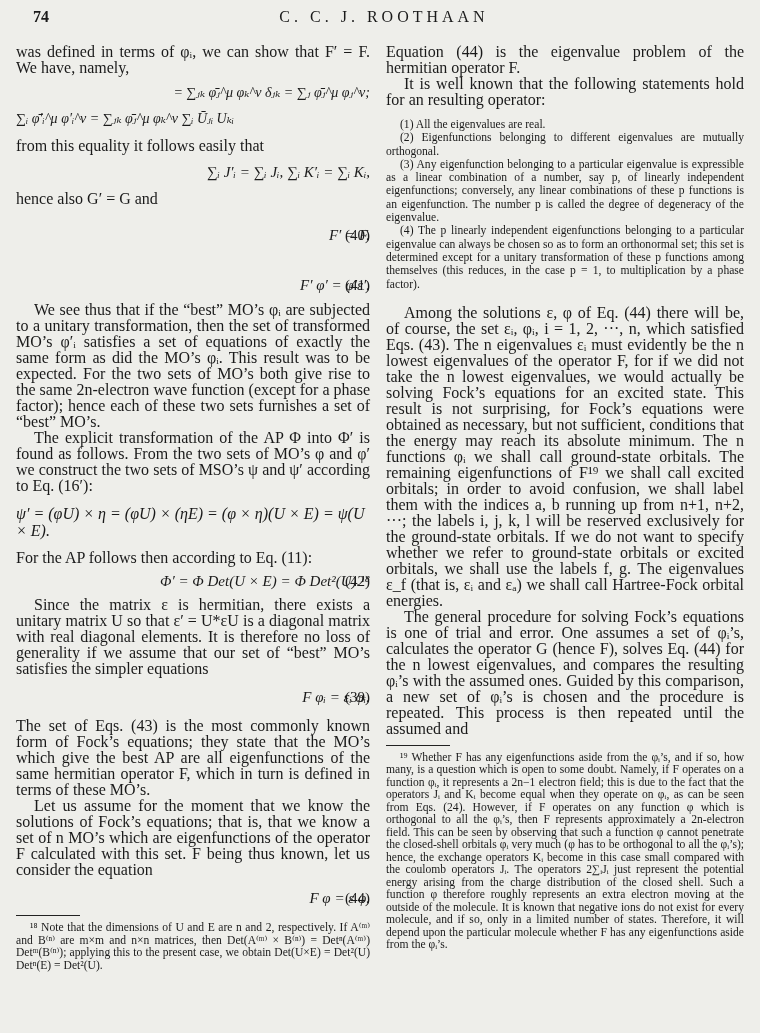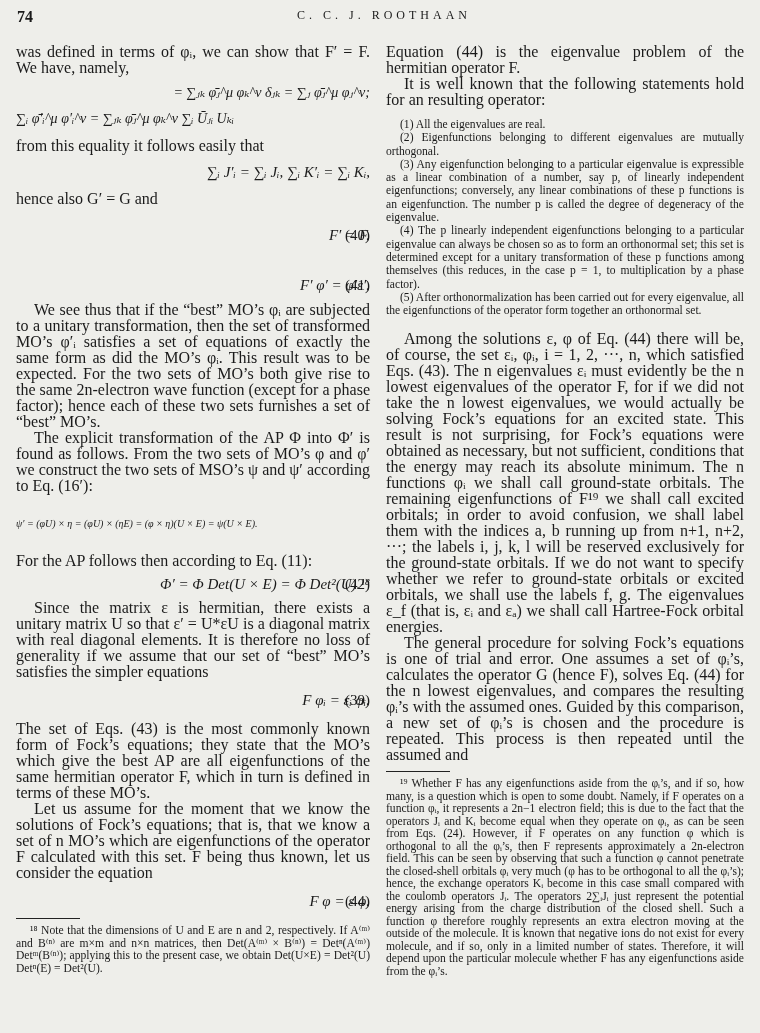--- a/index.html
+++ b/index.html
@@ -4,22 +4,22 @@
 <style>
   html, body { margin:0; padding:0; }
   body {
     width:760px; height:1033px; overflow:hidden;
     background:#eeeeea;
     font-family:"Liberation Serif","DejaVu Serif",serif;
     color:#1a1a1a;
     position:relative;
   }
   .header { position:absolute; top:8px; left:16px; right:16px; height:24px; }
-  .page-num { position:absolute; left:1px; top:0; font-size:16px; font-weight:bold; }
-  .running-head { position:absolute; left:8px; right:0; top:0; text-align:center; font-size:12px; letter-spacing:4px; }
+  .page-num { position:absolute; left:17px; top:0; font-size:16px; font-weight:bold; }
+  .running-head { position:absolute; left:8px; right:0; top:0; text-align:center; font-size:16px; letter-spacing:4px; }
   .col { position:absolute; top:44px; }
   .col-left { left:16px; width:354px; }
   .col-right { left:386px; width:358px; }
   p { margin:0; font-size:16px; line-height:16px; text-align:justify; }
   p.indent { text-indent:18px; }
   .eq { font-size:15px; line-height:17px; position:relative; font-style:italic; margin:20px 0; }
   .eq .eq-body { display:block; text-align:right; }
   .eq .eq-num { position:absolute; right:0; top:0; font-style:normal; }
   .eq.left .eq-body { text-align:left; }
   .sum-eq { font-size:14px; line-height:26px; font-style:italic; margin:4px 0 6px 0; }
@@ -53,21 +53,21 @@
     <span class="eq-body">F′ = F.</span>
     <span class="eq-num">(40)</span>
   </div>
   <div class="gap-s"></div>
   <div class="eq" style="margin:8px 0;">
     <span class="eq-body">F′ φ′ = φ′ε′.</span>
     <span class="eq-num">(41)</span>
   </div>
   <p class="indent">We see thus that if the “best” MO’s φᵢ are subjected to a unitary transformation, then the set of transformed MO’s φ′ᵢ satisfies a set of equations of exactly the same form as did the MO’s φᵢ. This result was to be expected. For the two sets of MO’s both give rise to the same 2n-electron wave function (except for a phase factor); hence each of these two sets furnishes a set of “best” MO’s.</p>
   <p class="indent">The explicit transformation of the AP Φ into Φ′ is found as follows. From the two sets of MO’s φ and φ′ we construct the two sets of MSO’s ψ and ψ′ according to Eq. (16′):</p>
-  <div class="eq left" style="font-size:10px;margin:21px 0;">
+  <div class="eq left" style="font-size:16px;margin:11px 0;">
     <span class="eq-body">ψ′ = (φU) × η = (φU) × (ηE) = (φ × η)(U × E) = ψ(U × E).</span>
   </div>
   <p>For the AP follows then according to Eq. (11):</p>
   <div class="eq" style="margin:7px 0;">
     <span class="eq-body">Φ′ = Φ Det(U × E) = Φ Det²(U).¹⁸</span>
     <span class="eq-num">(42)</span>
   </div>
   <p class="indent">Since the matrix ε is hermitian, there exists a unitary matrix U so that ε′ = U*εU is a diagonal matrix with real diagonal elements. It is therefore no loss of generality if we assume that our set of “best” MO’s satisfies the simpler equations</p>
   <div class="eq" style="margin:12px 0;">
     <span class="eq-body">F φᵢ = εᵢ φᵢ.</span>
@@ -86,21 +86,20 @@
 </div>
 
 <div class="col col-right">
   <p>Equation (44) is the eigenvalue problem of the hermitian operator F.</p>
   <p class="indent">It is well known that the following statements hold for an resulting operator:</p>
   <div class="list">
     <p class="li">(1) All the eigenvalues are real.</p>
     <p class="li">(2) Eigenfunctions belonging to different eigenvalues are mutually orthogonal.</p>
     <p class="li">(3) Any eigenfunction belonging to a particular eigenvalue is expressible as a linear combination of a number, say p, of linearly independent eigenfunctions; conversely, any linear combinations of these p functions is an eigenfunction. The number p is called the degree of degeneracy of the eigenvalue.</p>
     <p class="li">(4) The p linearly independent eigenfunctions belonging to a particular eigenvalue can always be chosen so as to form an orthonormal set; this set is determined except for a unitary transformation of these p functions among themselves (this reduces, in the case p = 1, to multiplication by a phase factor).</p>
-    <p class="li">(5) After orthonormalization has been carried out for every eigenvalue, all the eigenfunctions of the operator form together an orthonormal set.</p>
   </div>
   <p class="indent">Among the solutions ε, φ of Eq. (44) there will be, of course, the set εᵢ, φᵢ, i = 1, 2, ···, n, which satisfied Eqs. (43). The n eigenvalues εᵢ must evidently be the n lowest eigenvalues of the operator F, for if we did not take the n lowest eigenvalues, we would actually be solving Fock’s equations for an excited state. This result is not surprising, for Fock’s equations were obtained as necessary, but not sufficient, conditions that the energy may reach its absolute minimum. The n functions φᵢ we shall call ground-state orbitals. The remaining eigenfunctions of F¹⁹ we shall call excited orbitals; in order to avoid confusion, we shall label them with the indices a, b running up from n+1, n+2, ···; the labels i, j, k, l will be reserved exclusively for the ground-state orbitals. If we do not want to specify whether we refer to ground-state orbitals or excited orbitals, we shall use the labels f, g. The eigenvalues ε_f (that is, εᵢ and εₐ) we shall call Hartree-Fock orbital energies.</p>
   <p class="indent">The general procedure for solving Fock’s equations is one of trial and error. One assumes a set of φᵢ’s, calculates the operator G (hence F), solves Eq. (44) for the n lowest eigenvalues, and compares the resulting φᵢ’s with the assumed ones. Guided by this comparison, a new set of φᵢ’s is chosen and the procedure is repeated. This process is then repeated until the assumed and</p>
   <div class="fn-rule"></div>
   <div class="footnote">
     <p>¹⁹ Whether F has any eigenfunctions aside from the φᵢ’s, and if so, how many, is a question which is open to some doubt. Namely, if F operates on a function φᵢ, it represents a 2n−1 electron field; this is due to the fact that the operators Jᵢ and Kᵢ become equal when they operate on φᵢ, as can be seen from Eqs. (24). However, if F operates on any function φ which is orthogonal to all the φᵢ’s, then F represents approximately a 2n-electron field. This can be seen by observing that such a function φ cannot penetrate the closed-shell orbitals φᵢ very much (φ has to be orthogonal to all the φᵢ’s); hence, the exchange operators Kᵢ become in this case small compared with the coulomb operators Jᵢ. The operators 2∑ᵢJᵢ just represent the potential energy arising from the charge distribution of the closed shell. Such a function φ therefore roughly represents an extra electron moving at the outside of the molecule. It is known that negative ions do not exist for every molecule, and if so, only in a limited number of states. Therefore, it will depend upon the particular molecule whether F has any eigenfunctions aside from the φᵢ’s.</p>
   </div>
 </div>
 
 </body></html>

